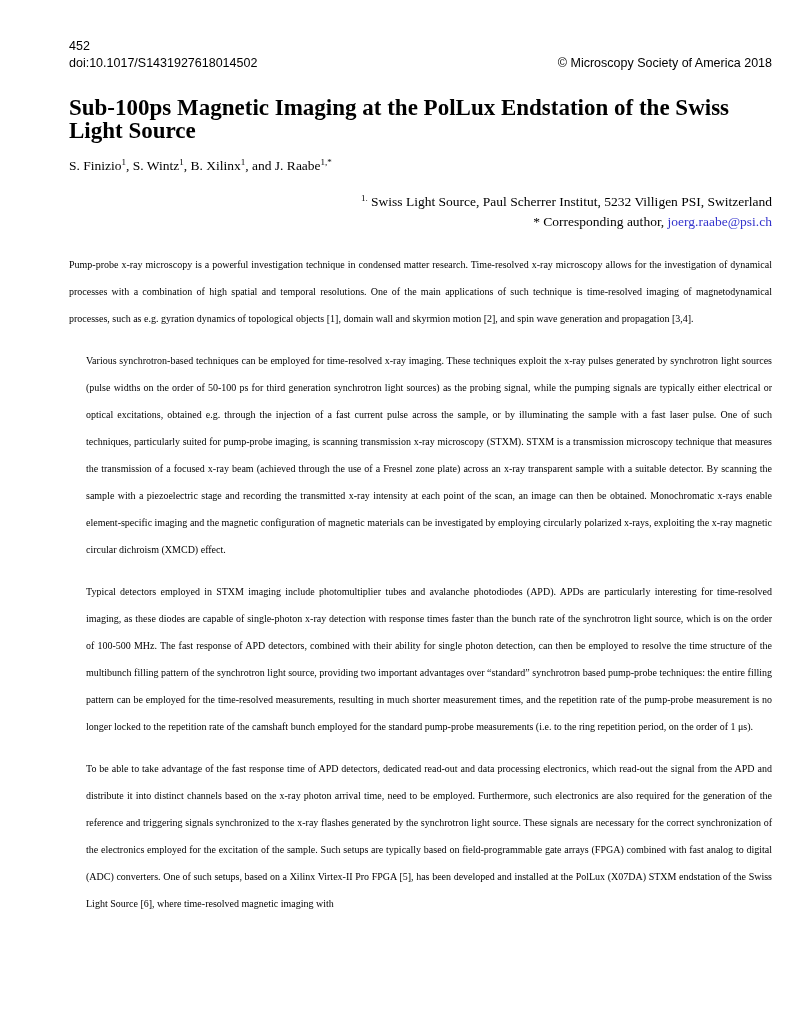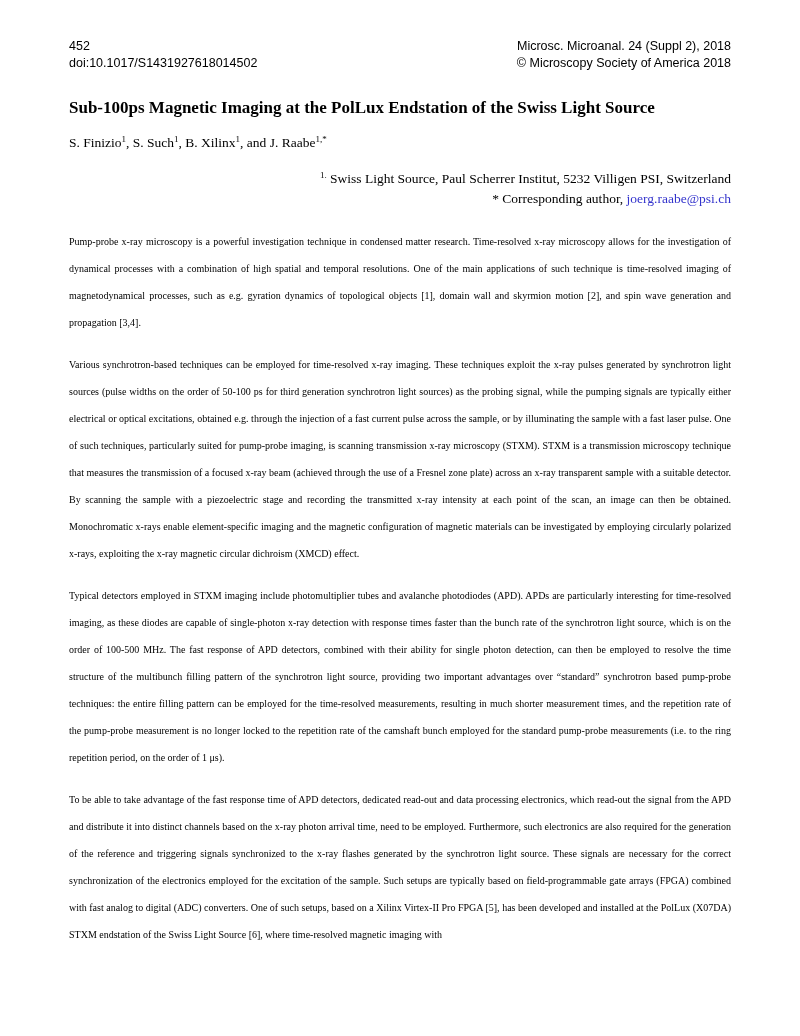--- a/index.html
+++ b/index.html
@@ -8,34 +8,34 @@
     background: #ffffff;
   }
   .page {
     position: relative;
     width: 800px;
     height: 940px;
     box-sizing: border-box;
     background: var(--page-bg, #ffffff);
     color: var(--text, #000000);
     font-family: "Liberation Serif", serif;
-    padding: 38px 69px 0 69px;
+    padding: 38px 28px 0 69px;
     overflow: hidden;
   }
   .page-header {
     font-family: "Liberation Sans", sans-serif;
     font-size: 12.5px;
     line-height: 17px;
   }
   .hrow {
     display: flex;
     justify-content: space-between;
   }
   .article-title {
-    font-size: 17px;
+    font-size: 23px;
     font-weight: bold;
     line-height: 23px;
     margin: 24px 0 0 0;
   }
   .authors {
     margin-top: 14px;
     font-size: 13.5px;
     line-height: 19px;
   }
   .authors .u {
@@ -60,41 +60,41 @@
     margin-top: 19px;
   }
   .body-text p {
     font-size: 10px;
     line-height: 27px;
     text-align: justify;
     margin: 0 0 0 0;
   }
   .body-text p + p {
     margin-top: 15px;
+    margin-left: 17px;
   }
 </style>
 </head>
 <body>
 
 <div class="page">
 
   <header class="page-header">
     <div class="hrow">
       <span>452</span>
-      <span>Microsc. Microanal. 24 (Suppl 2), 2018</span>
     </div>
     <div class="hrow">
       <span>doi:10.1017/S1431927618014502</span>
       <span>© Microscopy Society of America 2018</span>
     </div>
   </header>
 
   <h1 class="article-title">Sub-100ps Magnetic Imaging at the PolLux Endstation of the Swiss Light Source</h1>
 
-  <div class="authors" id="authors"><span class="u">S. Finizio</span><sup>1</sup><span>, S. Such</span><sup>1</sup><span>, B. Xilinx</span><sup>1</sup><span>, and J. Raabe</span><sup>1,*</sup></div>
+  <div class="authors" id="authors"><span class="u">S. Finizio</span><sup>1</sup><span>, S. Wintz</span><sup>1</sup><span>, B. Xilinx</span><sup>1</sup><span>, and J. Raabe</span><sup>1,*</sup></div>
 
   <div class="affil">
     <div><sup>1.</sup><span> Swiss Light Source, Paul Scherrer Institut, 5232 Villigen PSI, Switzerland</span></div>
     <div><span>* Corresponding author, </span><a class="email">joerg.raabe@psi.ch</a></div>
   </div>
 
   <main class="body-text">
     <p>Pump-probe x-ray microscopy is a powerful investigation technique in condensed matter research. Time-resolved x-ray microscopy allows for the investigation of dynamical processes with a combination of high spatial and temporal resolutions. One of the main applications of such technique is time-resolved imaging of magnetodynamical processes, such as e.g. gyration dynamics of topological objects [1], domain wall and skyrmion motion [2], and spin wave generation and propagation [3,4].</p>
     <p>Various synchrotron-based techniques can be employed for time-resolved x-ray imaging. These techniques exploit the x-ray pulses generated by synchrotron light sources (pulse widths on the order of 50-100 ps for third generation synchrotron light sources) as the probing signal, while the pumping signals are typically either electrical or optical excitations, obtained e.g. through the injection of a fast current pulse across the sample, or by illuminating the sample with a fast laser pulse. One of such techniques, particularly suited for pump-probe imaging, is scanning transmission x-ray microscopy (STXM). STXM is a transmission microscopy technique that measures the transmission of a focused x-ray beam (achieved through the use of a Fresnel zone plate) across an x-ray transparent sample with a suitable detector. By scanning the sample with a piezoelectric stage and recording the transmitted x-ray intensity at each point of the scan, an image can then be obtained. Monochromatic x-rays enable element-specific imaging and the magnetic configuration of magnetic materials can be investigated by employing circularly polarized x-rays, exploiting the x-ray magnetic circular dichroism (XMCD) effect.</p>
     <p>Typical detectors employed in STXM imaging include photomultiplier tubes and avalanche photodiodes (APD). APDs are particularly interesting for time-resolved imaging, as these diodes are capable of single-photon x-ray detection with response times faster than the bunch rate of the synchrotron light source, which is on the order of 100-500 MHz. The fast response of APD detectors, combined with their ability for single photon detection, can then be employed to resolve the time structure of the multibunch filling pattern of the synchrotron light source, providing two important advantages over “standard” synchrotron based pump-probe techniques: the entire filling pattern can be employed for the time-resolved measurements, resulting in much shorter measurement times, and the repetition rate of the pump-probe measurement is no longer locked to the repetition rate of the camshaft bunch employed for the standard pump-probe measurements (i.e. to the ring repetition period, on the order of 1 μs).</p>

